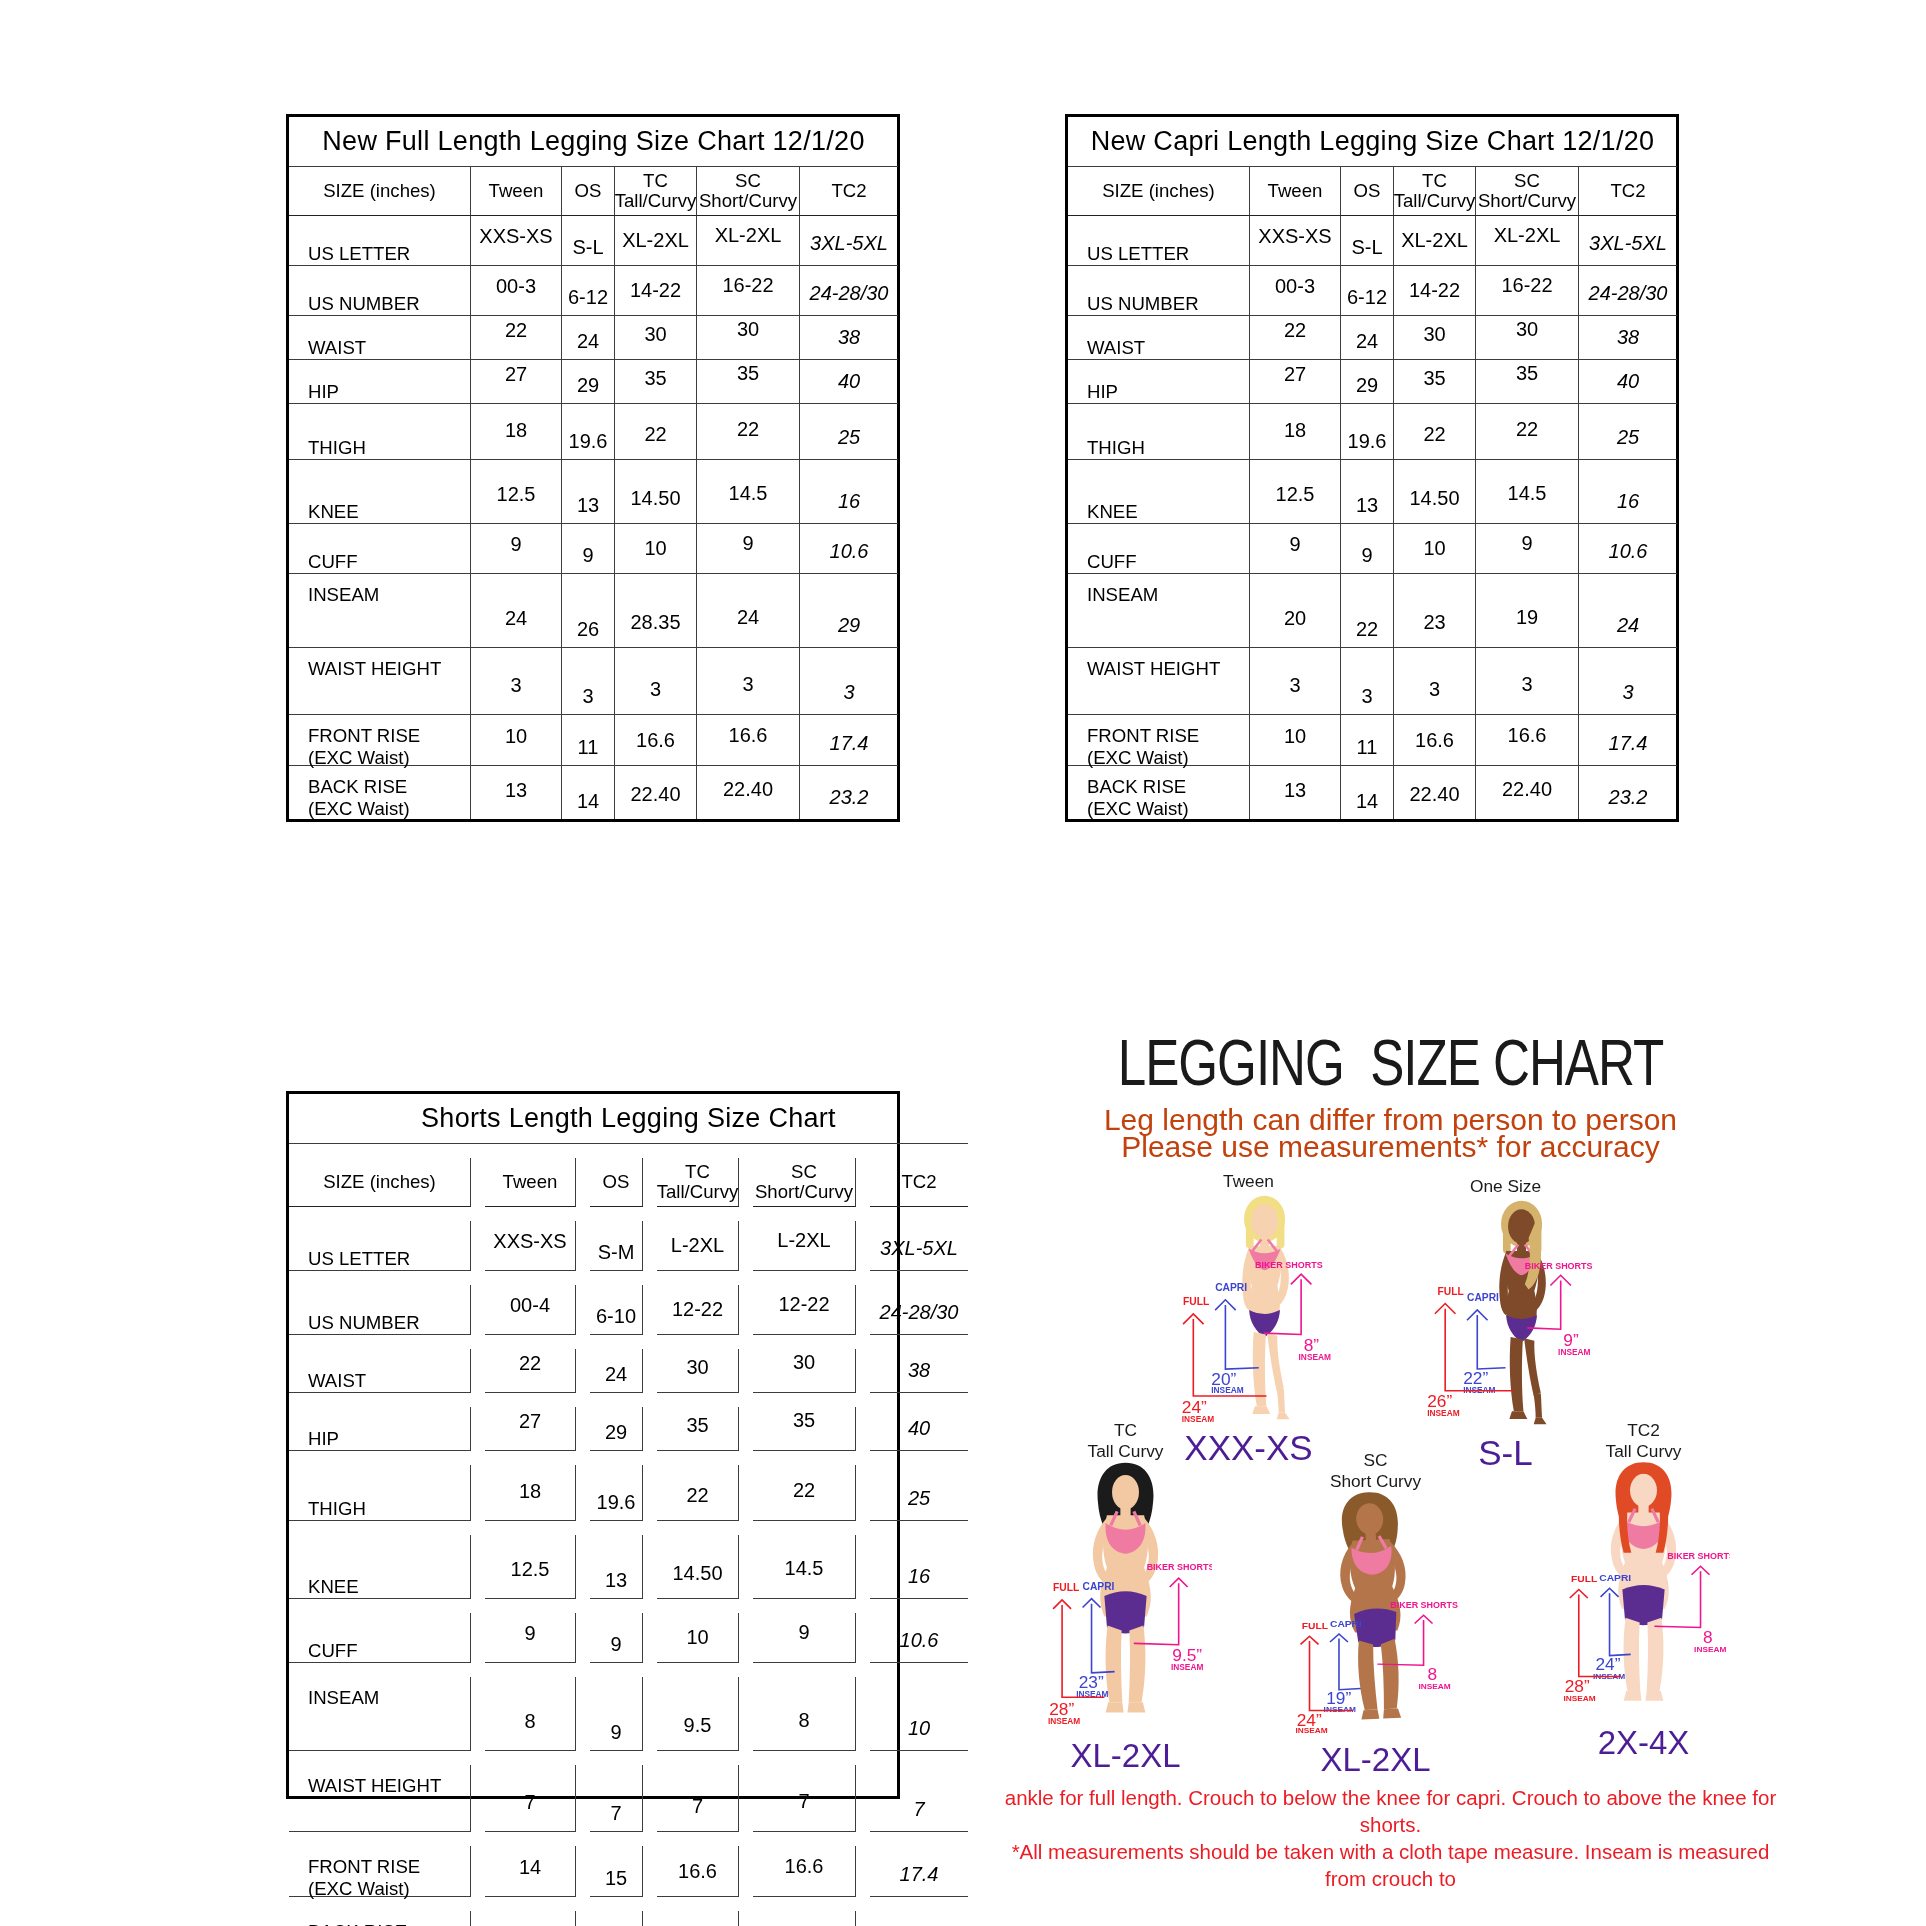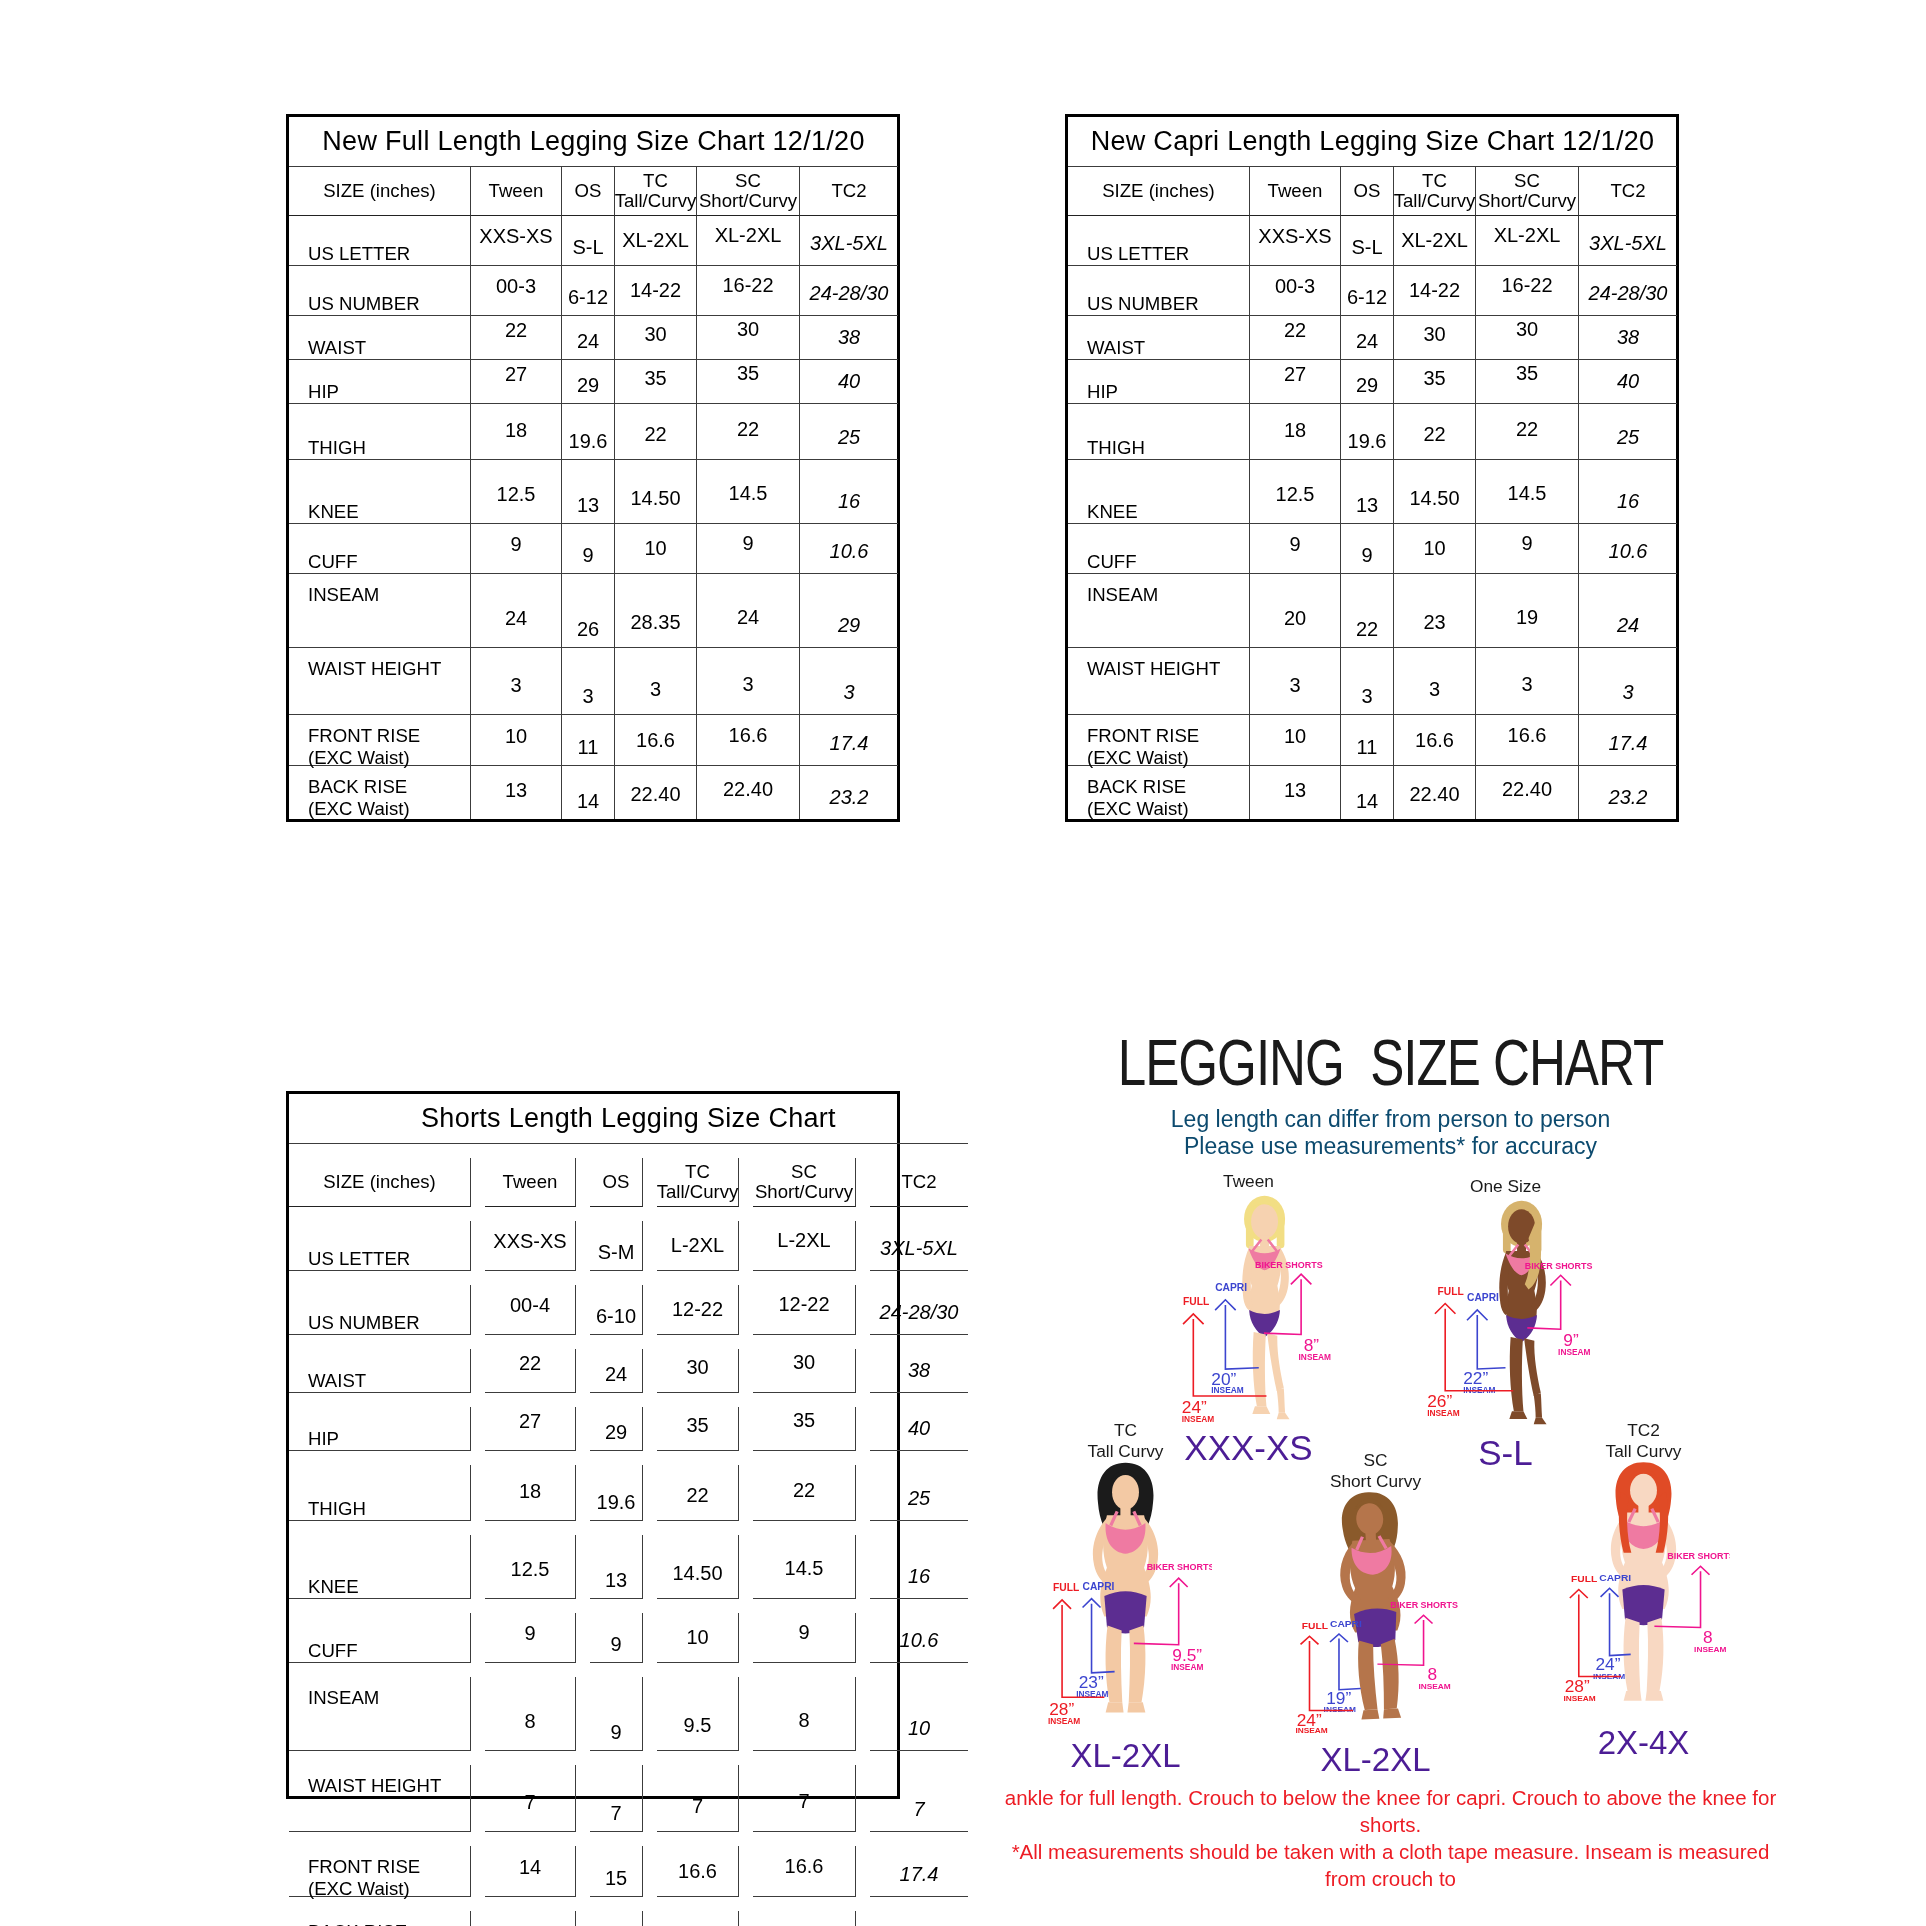--- a/index.html
+++ b/index.html
@@ -28,21 +28,21 @@
   .v.c2{padding-bottom:6.4px;}
   .v.c3{padding-bottom:13px;}
   .v.c4{padding-bottom:18px;}
   .v.c5{padding-bottom:10.3px;font-style:italic;}
 
   
   .fig-title{position:absolute;left:989px;top:1026px;width:803px;text-align:center;
       font-size:64px;font-weight:400;letter-spacing:-1.3px;transform:scaleX(.8);transform-origin:center;
       white-space:pre;color:#1a1a1a;}
   .fig-subtitle{position:absolute;left:989px;top:1106px;width:803px;text-align:center;
-      font-size:23px;line-height:27px;color:#0c4a6e;}
+      font-size:30px;line-height:27px;color:#c2410c;}
   .fig-foot{position:absolute;left:989px;top:1784px;width:803px;text-align:center;
       font-size:20.5px;line-height:27px;color:#ed1c24;}
 
   .figure{position:absolute;text-align:center;}
   .fig1{left:1152px;top:1171px;width:193px;}
   .fig2{left:1409px;top:1176px;width:193px;}
   .fig3{left:1039px;top:1420px;width:173px;}
   .fig4{left:1289px;top:1450px;width:173px;}
   .fig5{left:1557px;top:1420px;width:173px;}
   .fig-name{font-size:17.3px;line-height:20.5px;color:#1a1a1a;}

